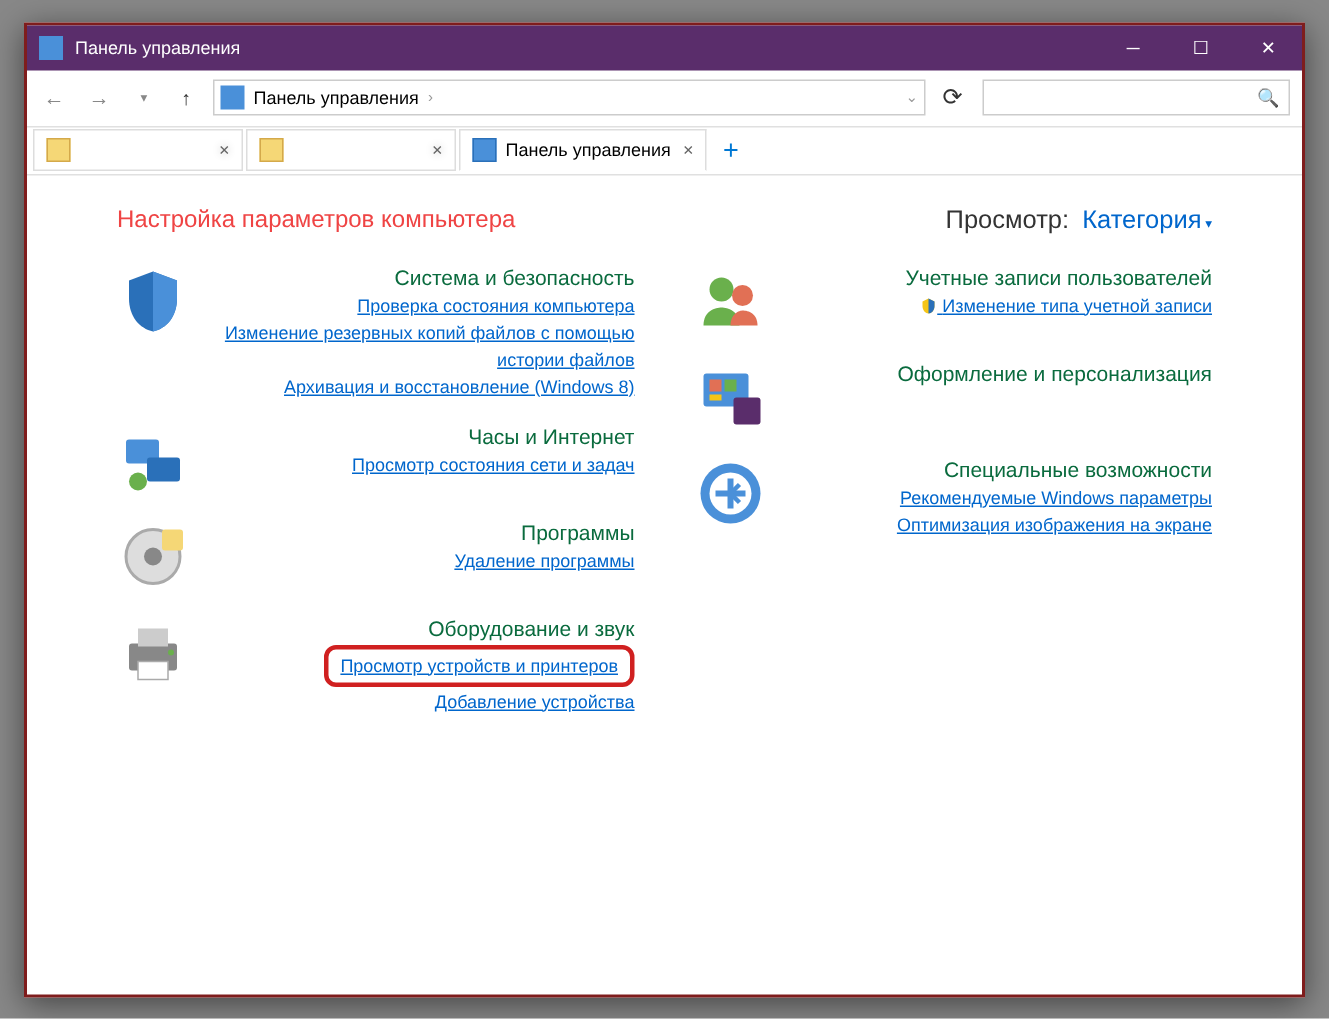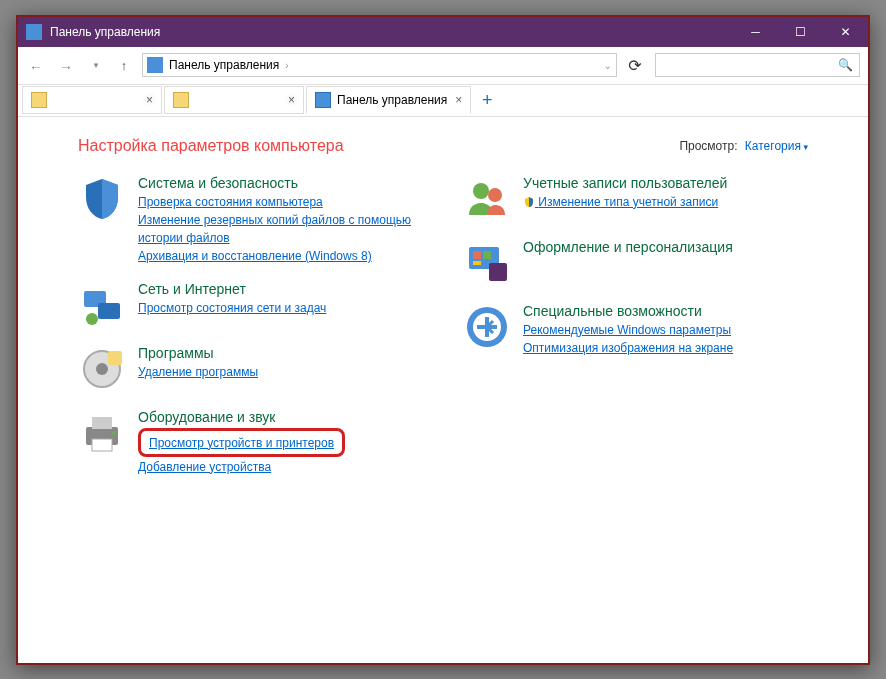--- a/index.html
+++ b/index.html
@@ -23,28 +23,28 @@
 .tab { height: 28px; display: flex; align-items: center; padding: 0 8px; border: 1px solid #ddd; font-size: 12px; margin-right: 2px; cursor: pointer; min-width: 140px; position: relative; }
 .tab.blurred { color: transparent; text-shadow: 0 0 6px rgba(0,0,0,0.3); }
 .tab.active { background: #fff; border-bottom: 1px solid #fff; }
 .tab-icon { width: 16px; height: 16px; margin-right: 6px; background: #f5d776; border: 1px solid #d4a94a; flex-shrink: 0; filter: none; }
 .tab-icon.cp { background: #4a90d9; border: 1px solid #2a70b9; }
 .tab-close { margin-left: auto; color: #666; font-size: 12px; padding-left: 8px; }
 .tab-add { width: 28px; height: 28px; display: flex; align-items: center; justify-content: center; color: #0078d4; font-size: 18px; cursor: pointer; }
 .content { flex: 1; padding: 20px 60px 20px 60px; overflow: auto; }
 .content-header { display: flex; align-items: center; margin-bottom: 20px; }
 .page-title { color: #ef4444; font-size: 16px; font-weight: normal; flex: 1; }
-.view-by { font-size: 12px; color: #333; }
+.view-by { font-size: 17px; color: #333; }
 .view-by-link { color: #0066cc; cursor: pointer; margin-left: 4px; }
 .view-by-link::after { content: " ▾"; font-size: 9px; }
 .categories { display: flex; gap: 40px; }
 .col { flex: 1; }
 .category { display: flex; margin-bottom: 16px; }
 .cat-icon { width: 48px; height: 48px; margin-right: 12px; flex-shrink: 0; }
-.cat-body { flex: 1; }
+.cat-body { flex: 1; text-align: right; }
 .cat-title { color: #0a6b3e; font-size: 14px; margin-bottom: 2px; cursor: pointer; }
 .cat-link { color: #0066cc; font-size: 12px; display: block; cursor: pointer; line-height: 1.5; text-decoration: underline; }
 .highlight-box { border: 3px solid #d02020; border-radius: 8px; padding: 2px 8px; display: inline-block; margin: 1px 0; }
 .badge-dot { width: 12px; height: 12px; display: inline-block; vertical-align: middle; }
 svg { display: block; }
 </style>
 </head>
 <body>
 
 <div class="window">
@@ -123,21 +123,21 @@
 
         <div class="category">
           <div class="cat-icon">
             <svg viewBox="0 0 48 48">
                 <rect x="6" y="10" width="22" height="16" rx="2" fill="#4a90d9"></rect>
                 <rect x="20" y="22" width="22" height="16" rx="2" fill="#2a70b9"></rect>
                 <circle cx="14" cy="38" r="6" fill="#6ab04c"></circle>
               </svg>
           </div>
           <div class="cat-body">
-            <div class="cat-title">Сеть и Интернет</div>
+            <div class="cat-title">Часы и Интернет</div>
             <a class="cat-link">Просмотр состояния сети и задач</a>
           </div>
         </div>
 
         <div class="category">
           <div class="cat-icon">
             <svg viewBox="0 0 48 48">
                 <circle cx="24" cy="24" r="18" fill="#ddd" stroke="#aaa" stroke-width="2"></circle>
                 <circle cx="24" cy="24" r="6" fill="#888"></circle>
                 <rect x="30" y="6" width="14" height="14" rx="2" fill="#f5d776"></rect>

